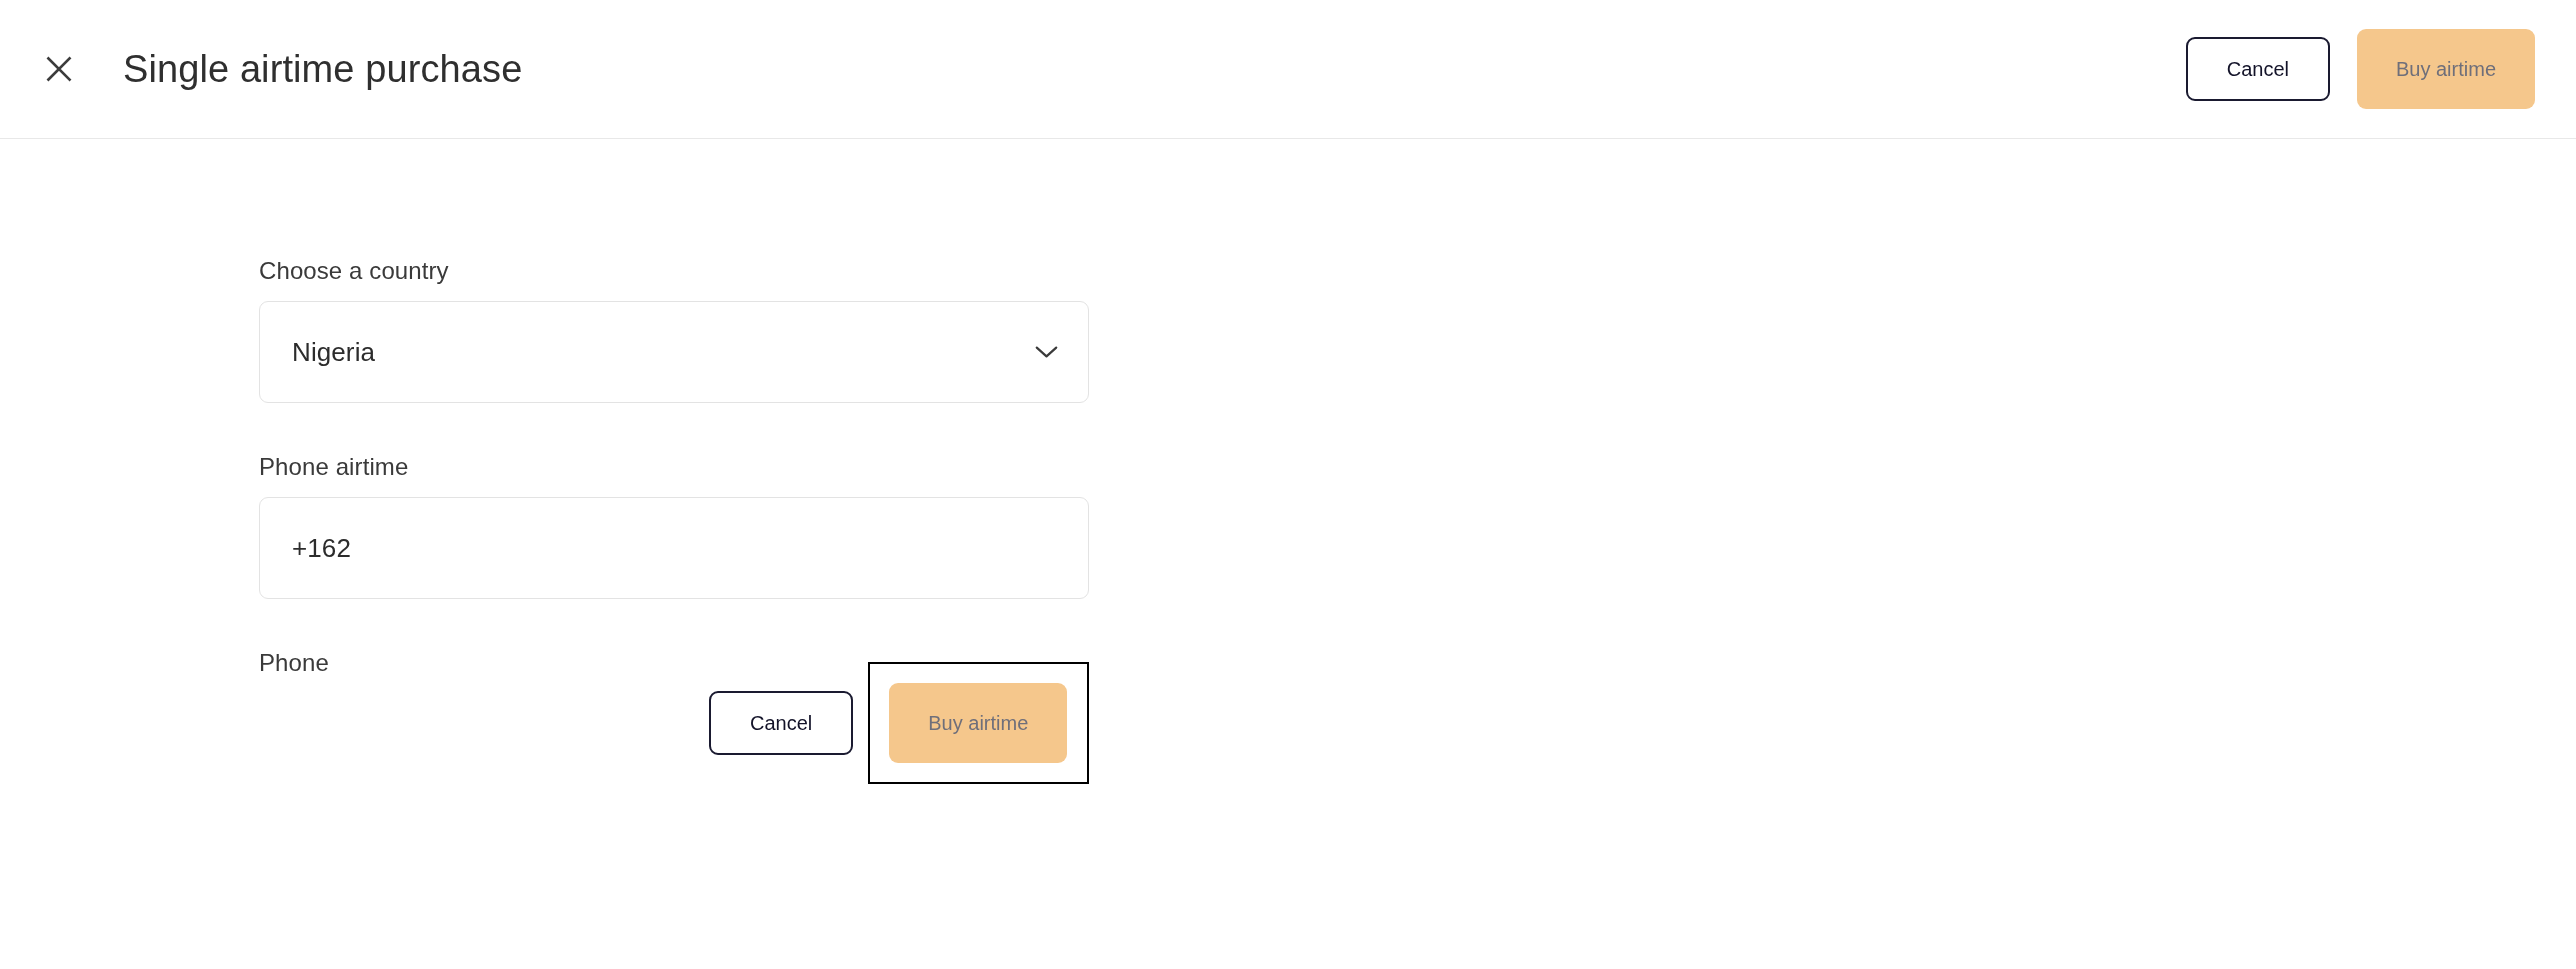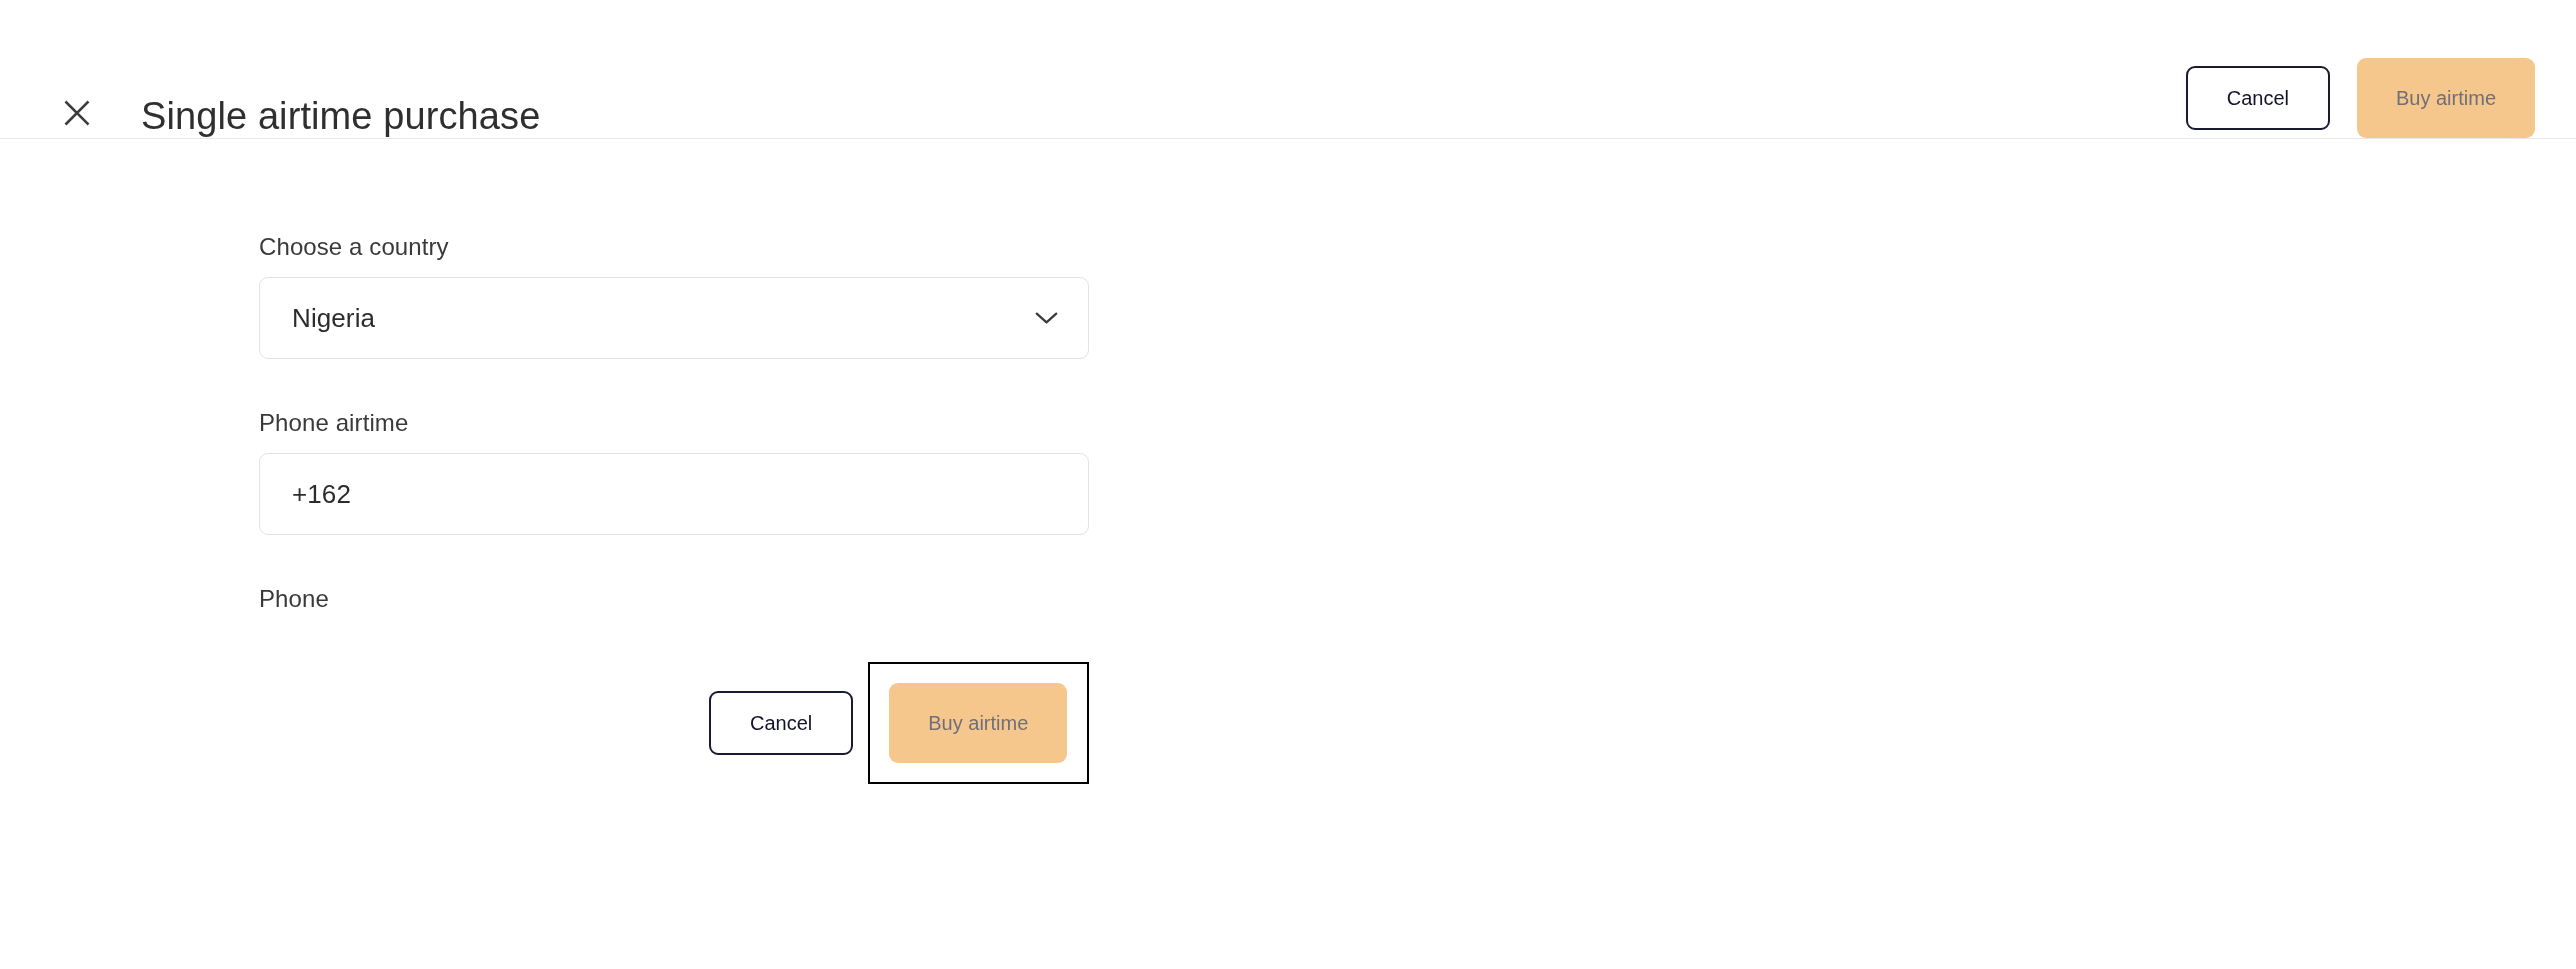--- a/index.html
+++ b/index.html
@@ -14,22 +14,22 @@
   }
 
   
   .app-header {
     position: relative;
     height: 139px;
     width: 100%;
     background: #ffffff;
     border-bottom: 1.8px solid #e8e8e8;
     display: flex;
-    align-items: flex-end;
-    padding: 0 41px 0 52px;
+    align-items: center;
+    padding: 0 41px 0 34px;
   }
 
   .close-btn {
     width: 50px;
     height: 50px;
     display: flex;
     align-items: center;
     justify-content: center;
     background: none;
     border: none;
@@ -105,26 +105,27 @@
   .field-group { margin-bottom: 50px; }
   .field-group:last-of-type { margin-bottom: 0; }
 
   .field-label {
     display: block;
     font-size: 24px;
     font-weight: 400;
     color: #3a3a3a;
     margin-bottom: 16px;
     letter-spacing: 0.1px;
+    margin-top: 24px;
   }
 
   .field-control {
     position: relative;
     width: 830px;
-    height: 82px;
+    height: 102px;
     border: 1.8px solid #e3e3e3;
     border-radius: 9px;
     background: #ffffff;
     display: flex;
     align-items: center;
     padding: 0 32px;
   }
 
   .field-value {
     font-size: 26px;

